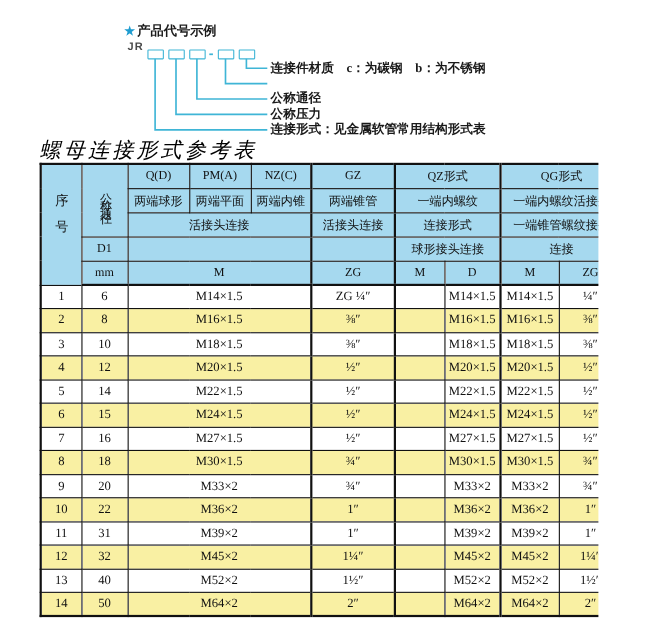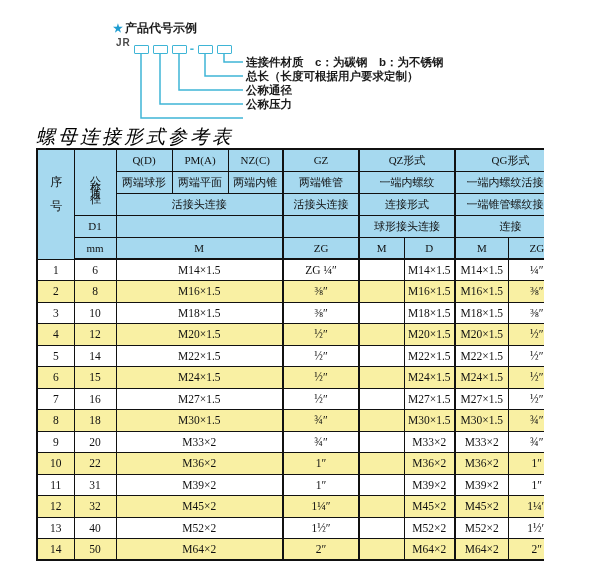--- a/index.html
+++ b/index.html
@@ -31,21 +31,21 @@
     position:absolute;left:187px;top:41px;width:10px;
     color:var(--line);font-weight:700;font-size:13px;text-align:center;
     font-family:"Liberation Sans",sans-serif;
   }
   .connector-svg{position:absolute;left:0;top:0;width:600px;height:140px;}
   .connector-svg polyline{fill:none;stroke:var(--line);stroke-width:1.5px;}
   .diagram-label{
     position:absolute;left:246px;height:13px;line-height:13px;
     font-family:"Liberation Sans",sans-serif;font-weight:700;font-size:11.5px;color:#1a1a1a;white-space:nowrap;
   }
-  .dl-0{top:56px;} .dl-1{top:70px;} .dl-2{top:84px;} .dl-3{top:98px;text-align:right;} .dl-4{top:112px;}
+  .dl-0{top:56px;font-family:Liberation Serif, serif;} .dl-1{top:70px;} .dl-2{top:84px;} .dl-3{top:98px;text-align:right;} .dl-4{top:112px;}
   
   .table-title{
     position:absolute;left:36px;top:124px;margin:0;
     font-family:"Liberation Serif",serif;font-style:italic;font-weight:400;
     font-size:19px;letter-spacing:3px;color:#000;
   }
   
   table.ref{
     position:absolute;left:36px;top:148px;width:529px;
     border-collapse:collapse;table-layout:fixed;
@@ -88,23 +88,23 @@
   <div class="jr-prefix">JR</div>
 
   <div class="code-box" style="left:134px"></div>
   <div class="code-box" style="left:153px"></div>
   <div class="code-box" style="left:172px"></div>
   <div class="code-sep">-</div>
   <div class="code-box" style="left:198px"></div>
   <div class="code-box" style="left:217px"></div>
 
   <div class="diagram-label dl-0">连接件材质　c：为碳钢　b：为不锈钢</div>
-  <div class="diagram-label dl-1">总长（长度可根据用户要求定制）</div>
   <div class="diagram-label dl-2">公称通径</div>
   <div class="diagram-label dl-3">公称压力</div>
+  <div class="diagram-label dl-4">连接形式：见金属软管常用结构形式表</div>
 
   <h2 class="table-title">螺母连接形式参考表</h2>
 
   <table class="ref">
     <colgroup>
       <col style="width:37px">
         <col style="width:42px">
       <col style="width:56px">
         <col style="width:56px">
         <col style="width:55px">

